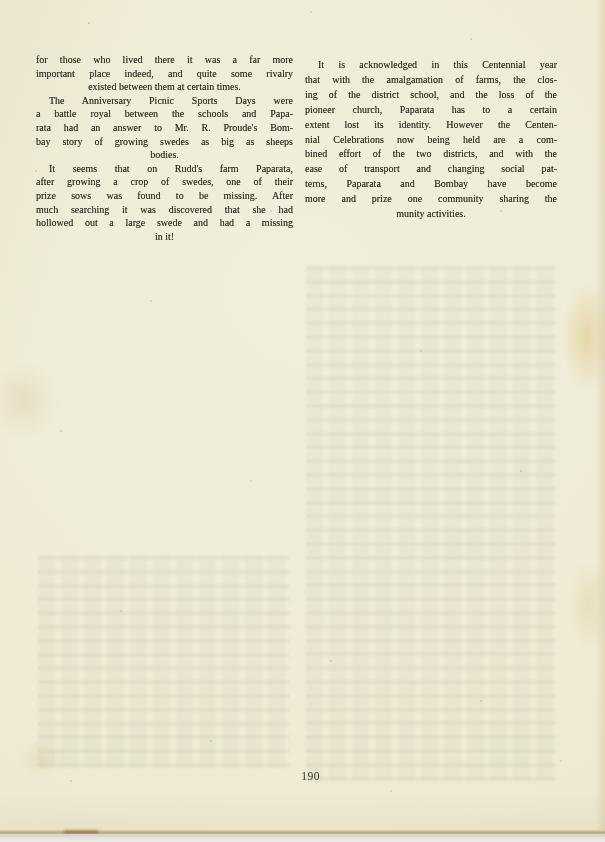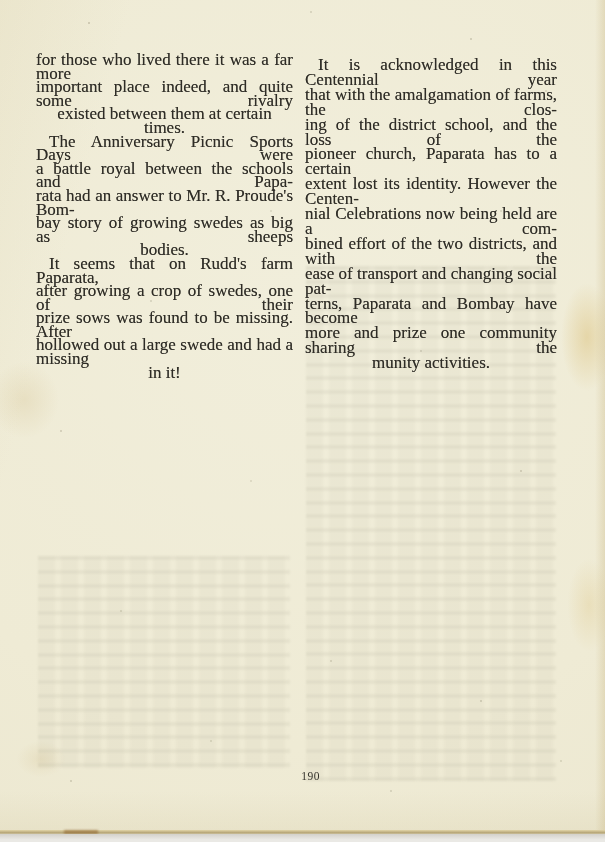--- a/index.html
+++ b/index.html
@@ -28,21 +28,21 @@
   .edge-smudge{
     position:absolute;left:64px;top:0;width:34px;height:4px;
     background:rgba(138,94,40,.55);filter:blur(1px);
   }
   .scanner{
     position:absolute;left:0;top:834px;width:605px;height:8px;
     background:linear-gradient(to bottom,#d3d1ca,#eae9e5 70%);
   }
   
   .col{
-    position:absolute;color:#2e2c26;font-size:17px;
+    position:absolute;color:#2e2c26;font-size:10px;
     text-shadow:0 0 .4px rgba(46,44,38,.55);
   }
   #col-left{left:36px;top:53px;width:257px;line-height:13.6px;}
   #col-right{left:305px;top:58px;width:252px;line-height:14.9px;}
   .line{text-align:center;}
   .line.j{text-align:justify;text-align-last:justify;}
   .line.ind{text-indent:13px;font-family:Liberation Serif, serif;}
   .pagenum{
     position:absolute;left:0;top:770px;width:605px;text-align:center;
     color:#34322b;font-size:11.5px;letter-spacing:.5px;
@@ -102,20 +102,21 @@
         <div class="line j">important place indeed, and quite some rivalry</div>
         <div class="line">existed between them at certain times.</div>
         <div class="line j ind">The Anniversary Picnic Sports Days were</div>
         <div class="line j">a battle royal between the schools and Papa-</div>
         <div class="line j">rata had an answer to Mr. R. Proude's Bom-</div>
         <div class="line j">bay story of growing swedes as big as sheeps</div>
         <div class="line">bodies.</div>
         <div class="line j ind">It seems that on Rudd's farm Paparata,</div>
         <div class="line j">after growing a crop of swedes, one of their</div>
         <div class="line j">prize sows was found to be missing. After</div>
+        <div class="line j">much searching it was discovered that she had</div>
         <div class="line j">hollowed out a large swede and had a missing</div>
         <div class="line">in it!</div>
       </div>
     <div class="col" id="col-right">
         <div class="line j ind">It is acknowledged in this Centennial year</div>
         <div class="line j">that with the amalgamation of farms, the clos-</div>
         <div class="line j">ing of the district school, and the loss of the</div>
         <div class="line j">pioneer church, Paparata has to a certain</div>
         <div class="line j">extent lost its identity. However the Centen-</div>
         <div class="line j">nial Celebrations now being held are a com-</div>

